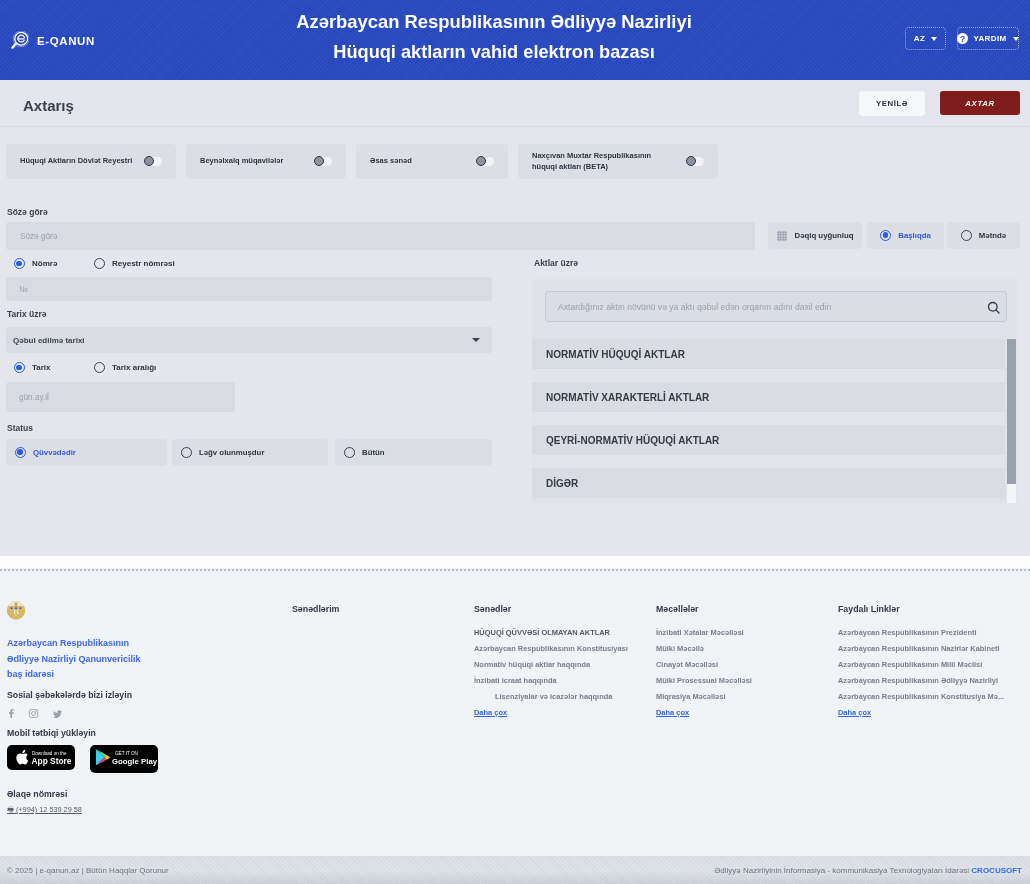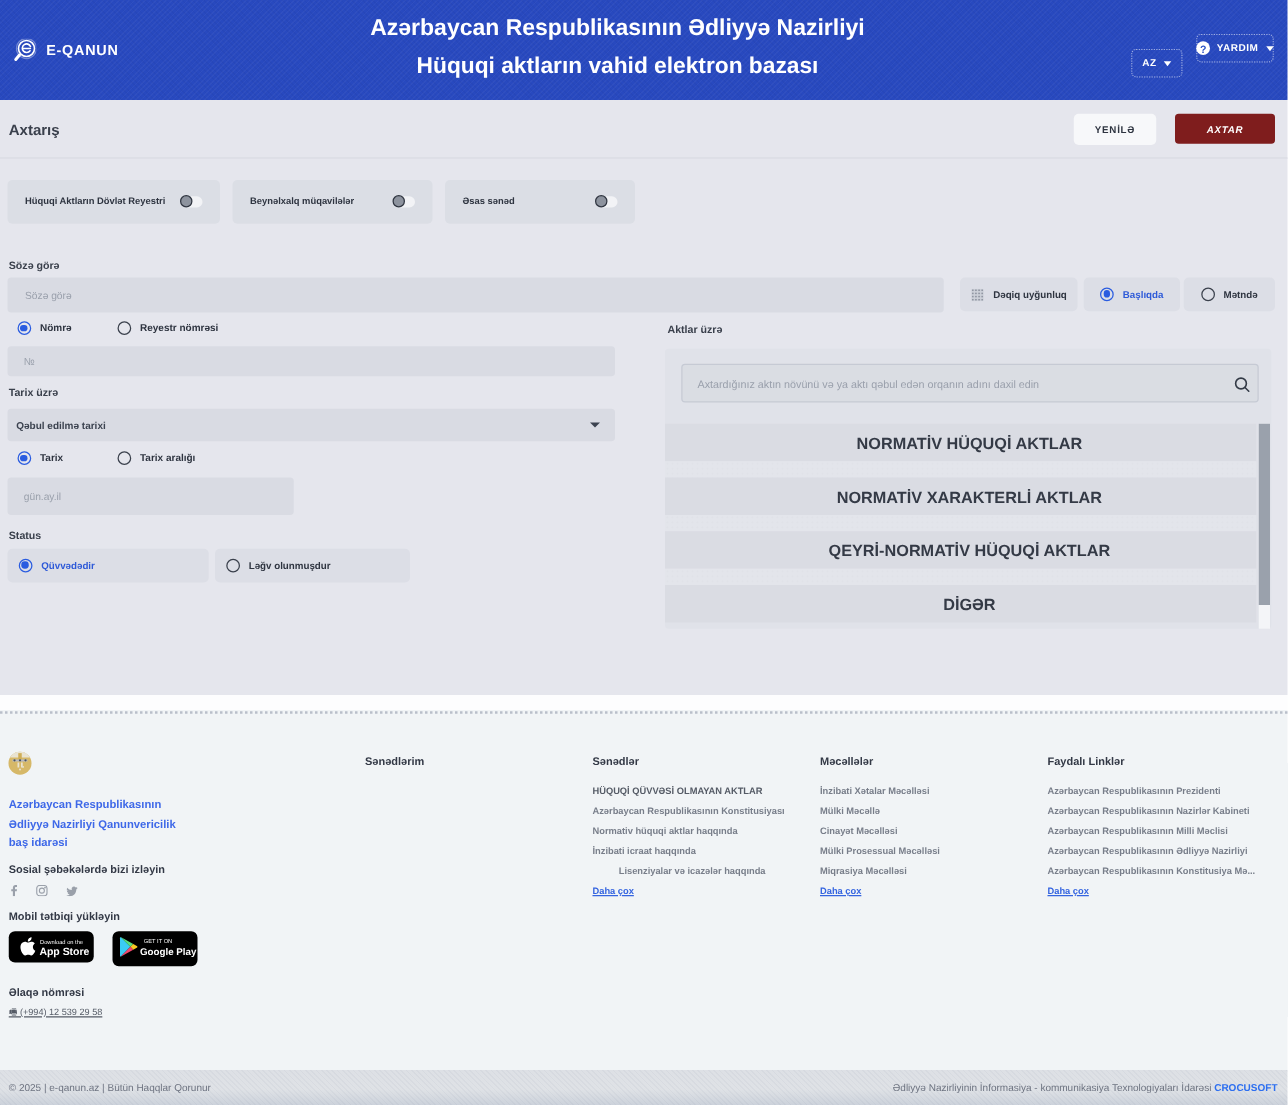--- a/index.html
+++ b/index.html
@@ -21,21 +21,21 @@
   .htitle .l2 { margin-top:9px; font-size:18.2px; }
   .hbtn { position:absolute; top:27px; height:23px; border:1px dotted rgba(255,255,255,0.55);
     border-radius:4px; color:#fff; font-weight:bold; font-size:8px; letter-spacing:0.4px;
     display:flex; align-items:center; justify-content:center; }
   .caret-dn { display:inline-block; width:0; height:0; border-left:3.5px solid transparent;
     border-right:3.5px solid transparent; border-top:4.5px solid #fff; margin-left:6px; }
 
   
   .searchbar { position:absolute; left:0; top:80px; width:1030px; height:47px;
     background:#e5e6ed; border-bottom:1px solid #d6d8df; }
-  .searchbar .lab { position:absolute; left:7px; top:17px; font-size:12px; font-weight:bold; color:#3a404c; }
+  .searchbar .lab { position:absolute; left:23px; top:17px; font-size:15px; font-weight:bold; color:#3a404c; }
   .btn-yenile { position:absolute; left:859px; top:11px; width:66px; height:25px; background:#f7f8fa;
     border-radius:4px; color:#2e3440; font-weight:bold; font-size:7.8px; letter-spacing:0.6px;
     display:flex; align-items:center; justify-content:center; }
   .btn-axtar { position:absolute; left:940px; top:11px; width:80px; height:24px; background:#7f1d1d;
     border-radius:3px; color:#fff; font-weight:bold; font-size:7.8px; letter-spacing:0.6px;
     display:flex; align-items:center; justify-content:center;font-style:italic; }
 
   
   .formsec { position:absolute; left:0; top:127px; width:1030px; height:429px; background:#e5e6ed; }
 
@@ -59,21 +59,21 @@
   .radio.sel::after { content:""; position:absolute; left:1.25px; top:1.25px; width:5.5px; height:5.5px;
     border-radius:50%; background:#2a5ce0; }
   .rlab { font-size:8px; font-weight:bold; color:#2e3440; margin-left:7px; vertical-align:middle; }
 
   
   .rpanel { position:absolute; left:532px; top:152px; width:485px; height:224px; background:#e0e2e9; border-radius:3px; }
   .rp-input { position:absolute; left:13px; top:12px; width:462px; height:31px; background:#dadde3;
     border:1px solid #c6cad4; border-radius:3px; }
   .rp-input .ph { position:absolute; left:12px; top:10px; font-size:8.6px; color:#9aa0ac; }
   .rp-row { position:absolute; left:0px; width:473px; height:30px; background:#dadce3;
-    display:flex; align-items:center; font-size:13px; font-weight:bold; color:#343a46;justify-content:center; }
+    display:flex; align-items:center; font-size:10px; font-weight:bold; color:#343a46; }
   .rp-row span { margin-left:14px; }
   .rp-gap { position:absolute; left:0; width:473px; height:13px;
     background-image:radial-gradient(#e0e2e8 0.7px, transparent 0.9px); background-size:4px 4px; background-color:#e3e5eb; }
   .rp-sb-track { position:absolute; left:475px; top:60px; width:9px; height:164px; background:#f4f5f8; }
   .rp-sb-thumb { position:absolute; left:0; top:0; width:9px; height:145px; background:#9aa1ac; }
 
   
   .white-gap { position:absolute; left:0; top:556px; width:1030px; height:14px; background:#fdfdfe; }
   .footer { position:absolute; left:0; top:568px; width:1030px; height:288px; background:#f1f4f6; }
   .fbottom { position:absolute; left:0; top:856px; width:1030px; height:28px;
@@ -95,21 +95,21 @@
       <path d="M4.6 13 L1.6 16.6" stroke="#fff" stroke-width="2.4" stroke-linecap="round"></path>
       <path d="M13.4 6.2 a3.4 3.4 0 1 0 -0.4 3.4" stroke="#fff" stroke-width="1.3" fill="none" stroke-linecap="round"></path>
       <path d="M7 7.8 h6.3" stroke="#fff" stroke-width="1.3" stroke-linecap="round"></path>
     </svg>
     <span class="logo-text">E-QANUN</span>
   </div>
   <div class="htitle">
     <div class="l1">Azərbaycan Respublikasının Ədliyyə Nazirliyi</div>
     <div class="l2">Hüquqi aktların vahid elektron bazası</div>
   </div>
-  <div class="hbtn" style="left:905px; width:41px;margin-top:12px;">AZ<span class="caret-dn"></span></div>
+  <div class="hbtn" style="left:905px; width:41px;">AZ<span class="caret-dn"></span></div>
   <div class="hbtn" style="left:957px; width:62px;">
     <span style="display:inline-flex;flex:none;width:11px;height:11px;border-radius:50%;background:#fff;color:#2b53c6;font-size:8.5px;font-weight:bold;align-items:center;justify-content:center;margin-right:5px;">?</span>
     YARDIM<span class="caret-dn"></span></div>
 </div>
 
 <div class="searchbar">
   <div class="lab">Axtarış</div>
   <div class="btn-yenile">YENİLƏ</div>
   <div class="btn-axtar">AXTAR</div>
 </div>
@@ -123,20 +123,26 @@
       </span>
     </div>
   <div class="tcard" style="left:186px; width:160px;">
       <span class="txt">Beynəlxalq müqavilələr</span>
     <span class="toggle">
         <span class="knob"></span>
       </span>
     </div>
   <div class="tcard" style="left:356px; width:152px;">
       <span class="txt">Əsas sənəd</span>
+    <span class="toggle">
+        <span class="knob"></span>
+      </span>
+    </div>
+  <div class="tcard" style="left:518px; width:200px;">
+      <span class="txt">Naxçıvan Muxtar Respublikasının<br>hüquqi aktları (BETA)</span>
     <span class="toggle">
         <span class="knob"></span>
       </span>
     </div>
 
   <div class="flabel" style="left:7px; top:80px;">Sözə görə</div>
   <div class="ginput" style="left:6px; top:95px; width:749px; height:28px; padding-left:14px;">Sözə görə</div>
 
   <div class="chip" style="left:768px; width:94px;">
     <span style="display:inline-block;width:10px;height:10px;margin-right:8px;background:radial-gradient(rgba(120,126,140,0.7) 0.8px, transparent 1px) #cdd1d9; background-size:2.5px 2.5px; border-radius:1px;"></span>
@@ -156,20 +162,22 @@
 
   <div class="abs" style="left:14px; top:231px;"><span class="radio sel"></span><span class="rlab">Tarix</span></div>
   <div class="abs" style="left:94px; top:231px;"><span class="radio"></span><span class="rlab">Tarix aralığı</span></div>
   <div class="ginput" style="left:6px; top:255px; width:229px; height:30px; padding-left:13px;">gün.ay.il</div>
 
   <div class="flabel" style="left:7px; top:296px;">Status</div>
   <div class="chip" style="left:6px; top:312px; width:161px; justify-content:flex-start; color:#2e5ad8;">
     <span class="radio sel" style="margin-left:9px; margin-right:7px;"></span>Qüvvədədir</div>
   <div class="chip" style="left:172px; top:312px; width:156px; justify-content:flex-start;">
     <span class="radio" style="margin-left:9px; margin-right:7px;"></span>Ləğv olunmuşdur</div>
+  <div class="chip" style="left:335px; top:312px; width:157px; justify-content:flex-start;">
+    <span class="radio" style="margin-left:9px; margin-right:7px;"></span>Bütün</div>
 
   <div class="flabel" style="left:534px; top:131px;">Aktlar üzrə</div>
   <div class="rpanel">
     <div class="rp-input">
       <span class="ph">Axtardığınız aktın növünü və ya aktı qəbul edən orqanın adını daxil edin</span>
       <svg style="position:absolute; right:5px; top:9px;" width="14" height="14" viewBox="0 0 14 14" fill="none">
         <circle cx="5.8" cy="5.8" r="4.3" stroke="#343b47" stroke-width="1.3"></circle>
         <path d="M9 9 L12 12" stroke="#343b47" stroke-width="1.3" stroke-linecap="round"></path>
       </svg>
     </div>

